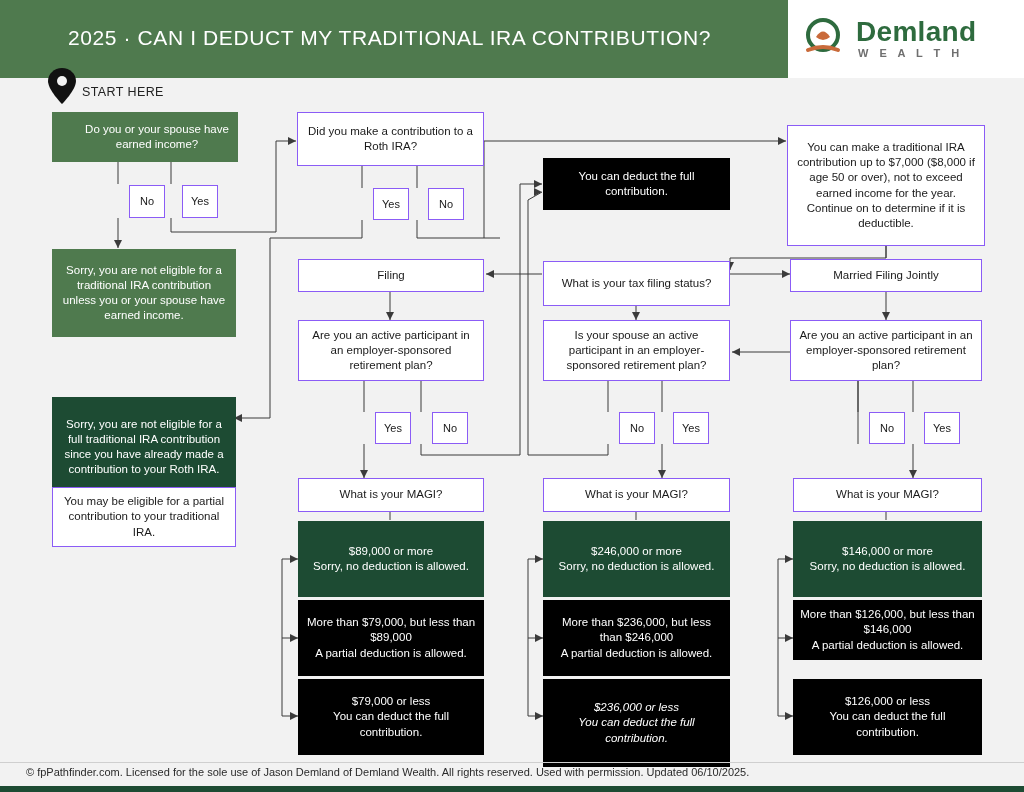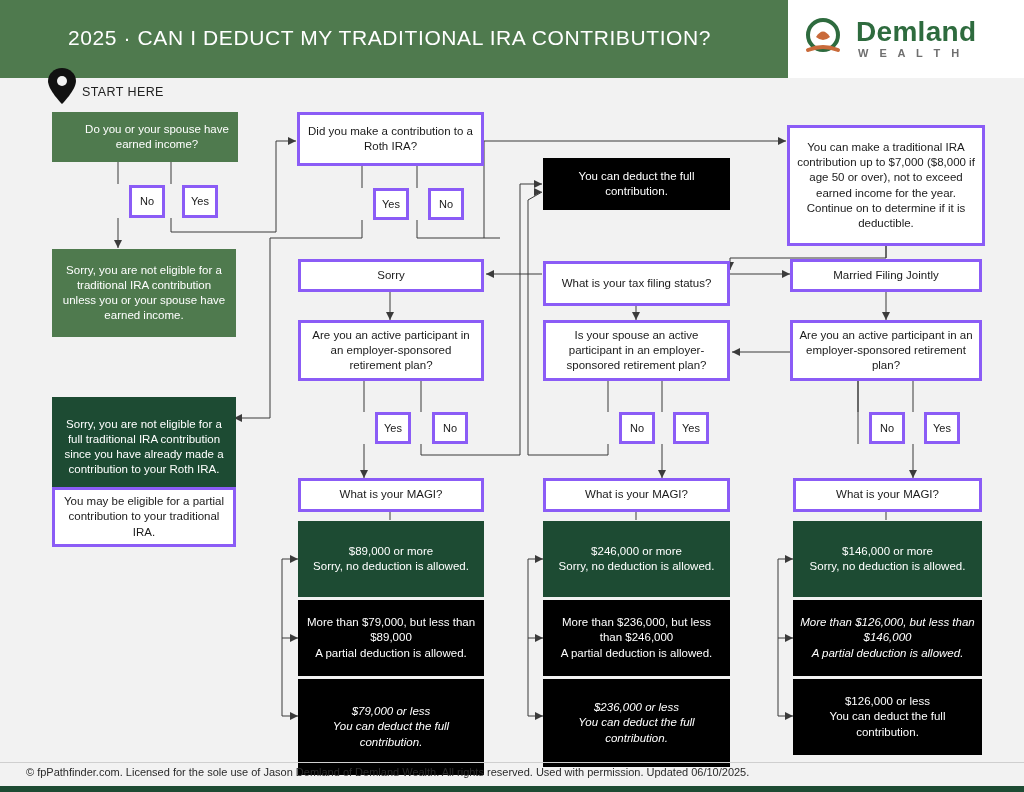--- a/index.html
+++ b/index.html
@@ -80,21 +80,21 @@
     display: flex;
     align-items: center;
     justify-content: center;
     text-align: center;
     font-size: 11.5px;
     line-height: 1.32;
     padding: 4px 6px;
   }
   .white {
     background: #ffffff;
-    border: 3px solid #8b5cf6;
+    border: 1px solid #8b5cf6;
     color: #1a1a1a;
   }
   .green {
     background: #4f7a4e;
     border: 1px solid #4f7a4e;
     color: #ffffff;
   }
   .darkgreen {
     background: #1d4b33;
     border: 1px solid #1d4b33;
@@ -270,21 +270,21 @@
   <div class="node darkgreen" style="left:52px; top:370px; width:184px; height:100px;margin-top:27px;">Sorry, you are not eligible for a full traditional IRA contribution since you have already made a contribution to your Roth IRA.</div>
 
   <div class="node white" style="left:52px; top:487px; width:184px; height:60px;">You may be eligible for a partial contribution to your traditional IRA.</div>
 
   <div class="node black" style="left:543px; top:158px; width:187px; height:52px;">You can deduct the full contribution.</div>
 
   <div class="node white" style="left:787px; top:125px; width:198px; height:121px;">You can make a traditional IRA contribution up to $7,000 ($8,000 if age 50 or over), not to exceed earned income for the year. Continue on to determine if it is deductible.</div>
 
   <div class="node white" style="left:543px; top:249px; width:187px; height:45px;margin-top:12px;">What is your tax filing status?</div>
 
-  <div class="node white" style="left:298px; top:259px; width:186px; height:33px;">Sorry</div>
+  <div class="node white" style="left:298px; top:259px; width:186px; height:33px;">Filing</div>
 
   <div class="node white" style="left:790px; top:259px; width:192px; height:33px;">Married Filing Jointly</div>
 
   <div class="node white" style="left:298px; top:320px; width:186px; height:61px;">Are you an active participant in an employer-sponsored retirement plan?</div>
 
   <div class="node white" style="left:543px; top:320px; width:187px; height:61px;">Is your spouse an active participant in an employer-sponsored retirement plan?</div>
 
   <div class="node white" style="left:790px; top:320px; width:192px; height:61px;">Are you an active participant in an employer-sponsored retirement plan?</div>
 
   <div class="node white small" style="left:346px; top:412px; width:36px; height:32px;">Yes</div>
@@ -304,36 +304,36 @@
   <div class="node white" style="left:543px; top:478px; width:187px; height:34px;">What is your MAGI?</div>
 
   <div class="node white" style="left:793px; top:478px; width:189px; height:34px;">What is your MAGI?</div>
 
   <div class="node darkgreen" style="left:298px; top:521px; width:186px; height:76px; white-space:pre-line;">$89,000 or more
 Sorry, no deduction is allowed.</div>
 
   <div class="node black" style="left:298px; top:600px; width:186px; height:76px; white-space:pre-line;">More than $79,000, but less than $89,000
 A partial deduction is allowed.</div>
 
-  <div class="node black" style="left:298px; top:679px; width:186px; height:96px; white-space:pre-line;font-style:italic;">$79,000 or less
+  <div class="node black" style="left:298px; top:679px; width:186px; height:76px; white-space:pre-line;">$79,000 or less
 You can deduct the full contribution.</div>
 
   <div class="node darkgreen" style="left:543px; top:521px; width:187px; height:76px; white-space:pre-line;">$246,000 or more
 Sorry, no deduction is allowed.</div>
 
   <div class="node black" style="left:543px; top:600px; width:187px; height:76px; white-space:pre-line;">More than $236,000, but less than $246,000
 A partial deduction is allowed.</div>
 
   <div class="node black" style="left:543px; top:679px; width:187px; height:88px; white-space:pre-line;font-style:italic;">$236,000 or less
 You can deduct the full contribution.</div>
 
   <div class="node darkgreen" style="left:793px; top:521px; width:189px; height:76px; white-space:pre-line;">$146,000 or more
 Sorry, no deduction is allowed.</div>
 
-  <div class="node black" style="left:793px; top:600px; width:189px; height:76px; white-space:pre-line;font-style:italic;">More than $126,000, but less than $146,000
+  <div class="node black" style="left:793px; top:600px; width:189px; height:60px; white-space:pre-line;">More than $126,000, but less than $146,000
 A partial deduction is allowed.</div>
 
   <div class="node black" style="left:793px; top:679px; width:189px; height:76px; white-space:pre-line;">$126,000 or less
 You can deduct the full contribution.</div>
 
   <div id="footer-rule"></div>
   <div id="footer-text">© fpPathfinder.com. Licensed for the sole use of Jason Demland of Demland Wealth. All rights reserved. Used with permission. Updated 06/10/2025.</div>
   <div id="footer-band"></div>
 
 </div>

